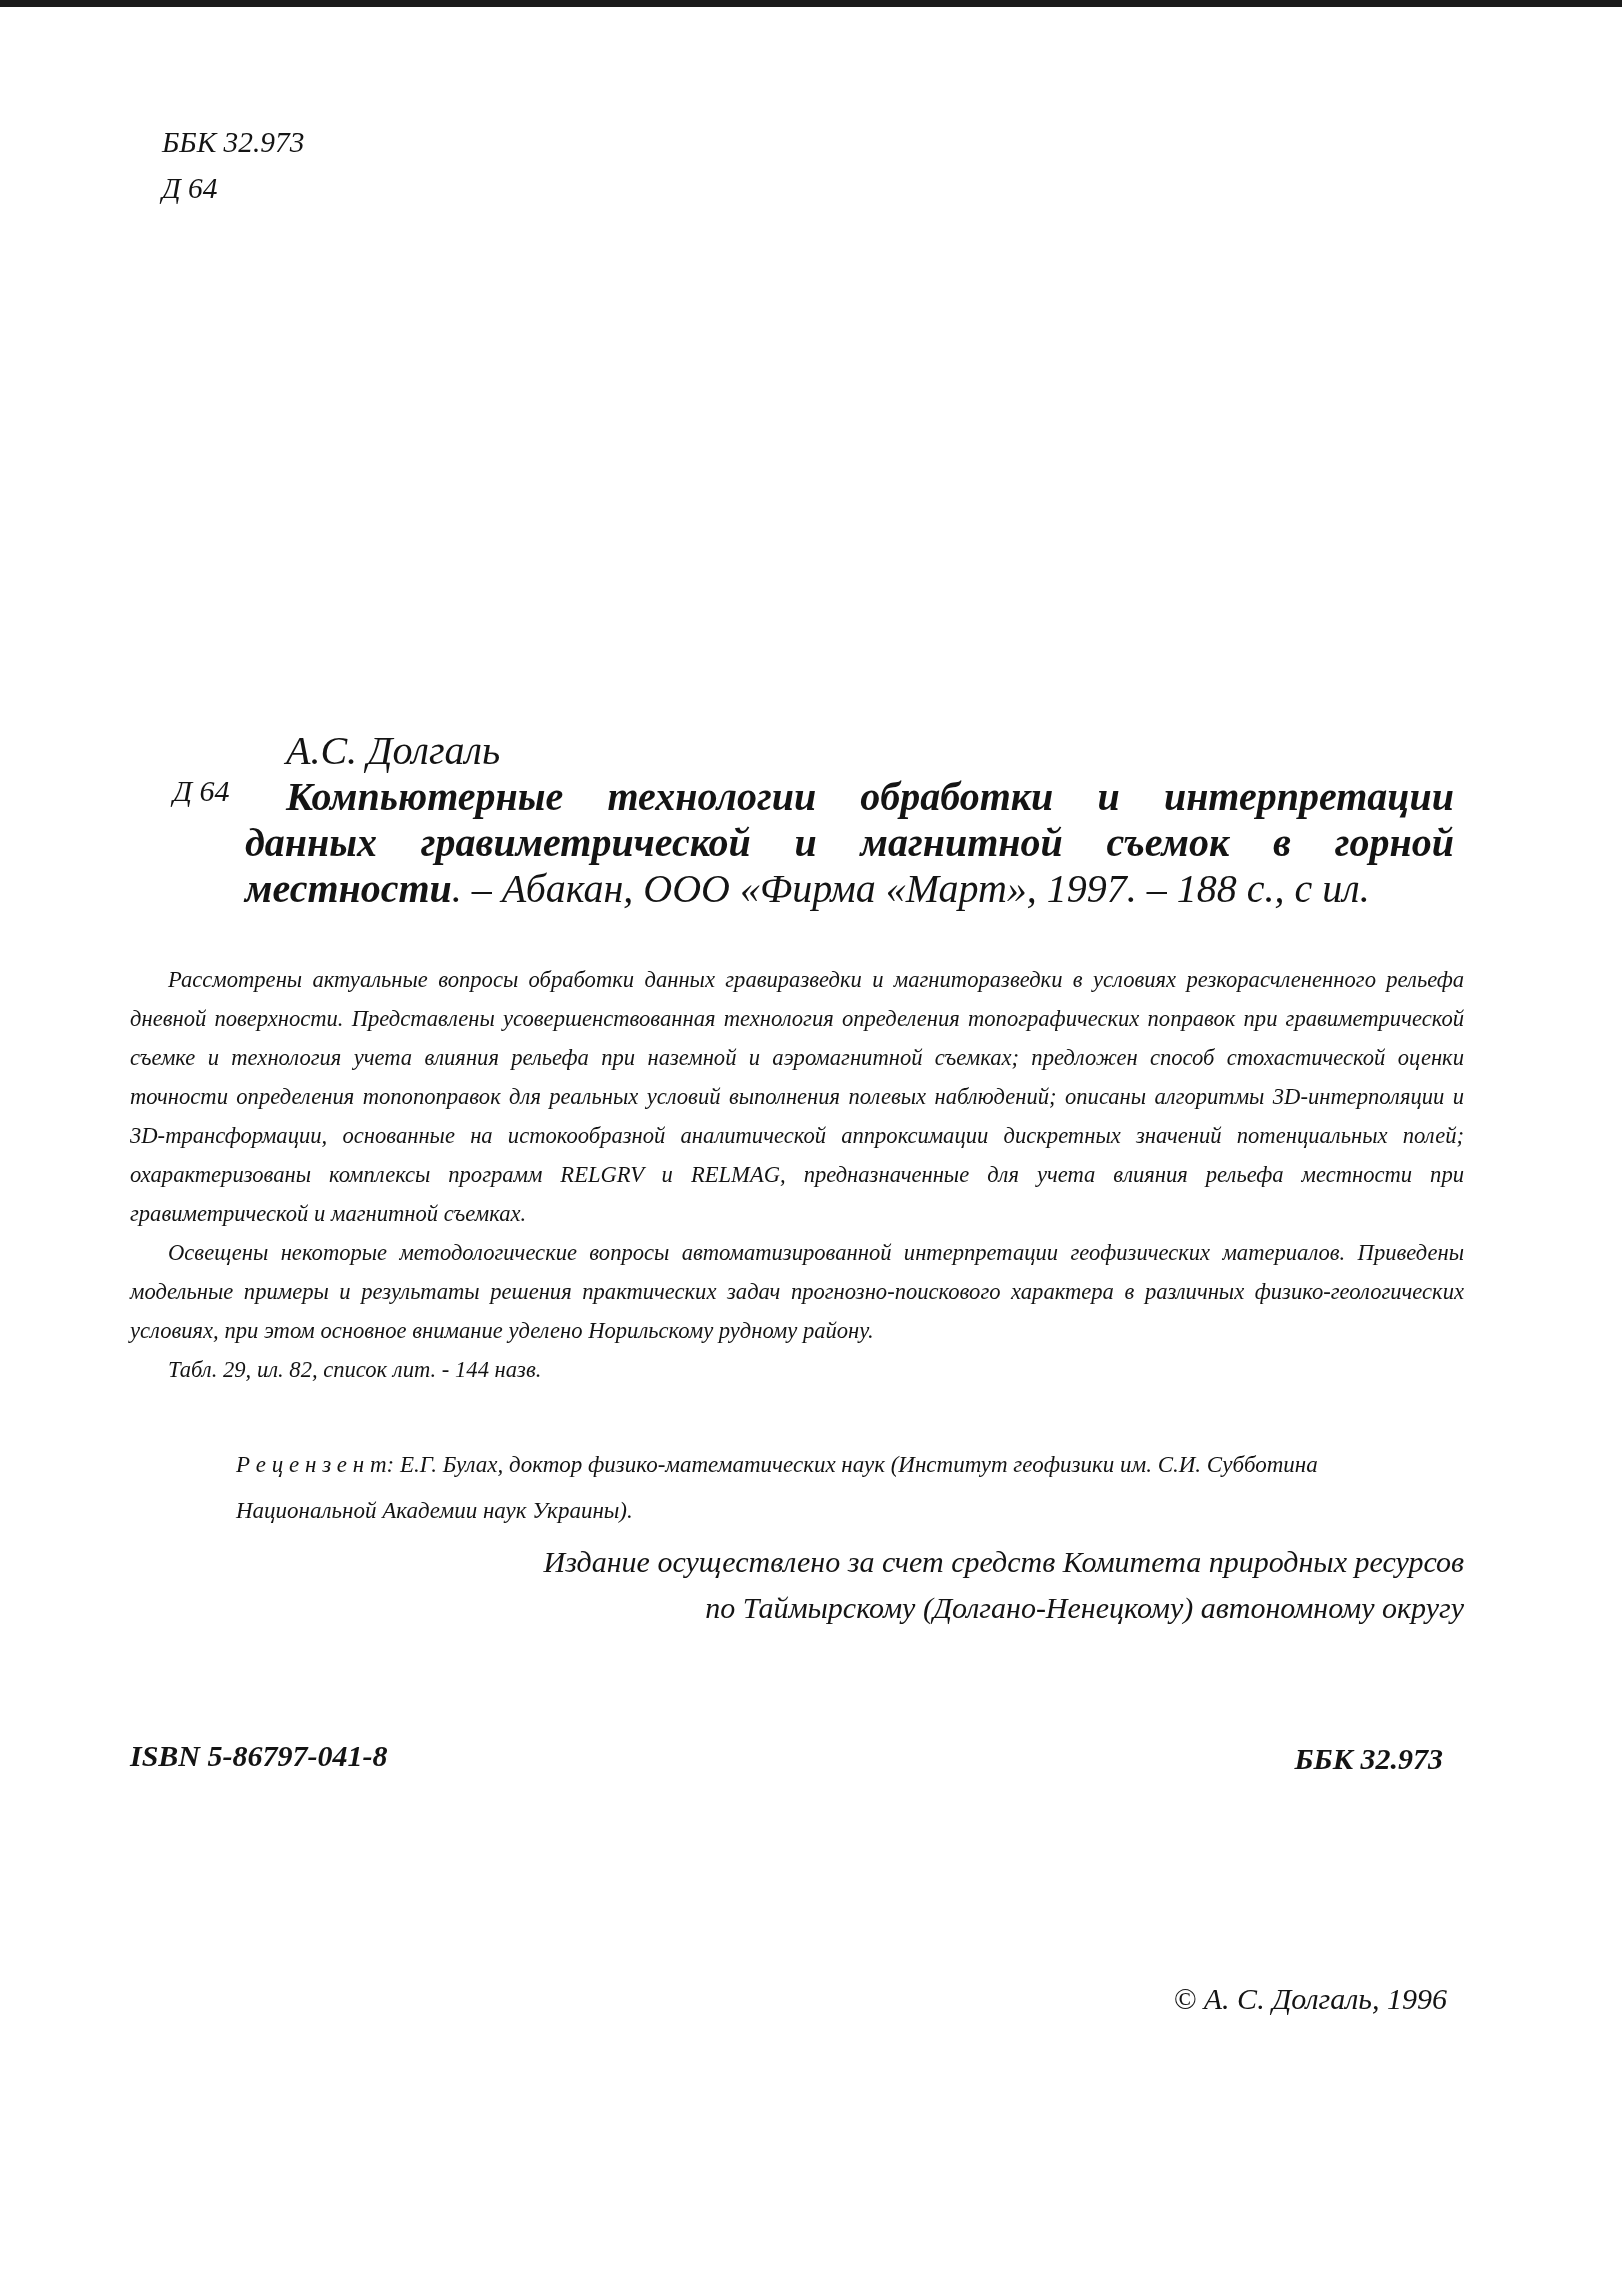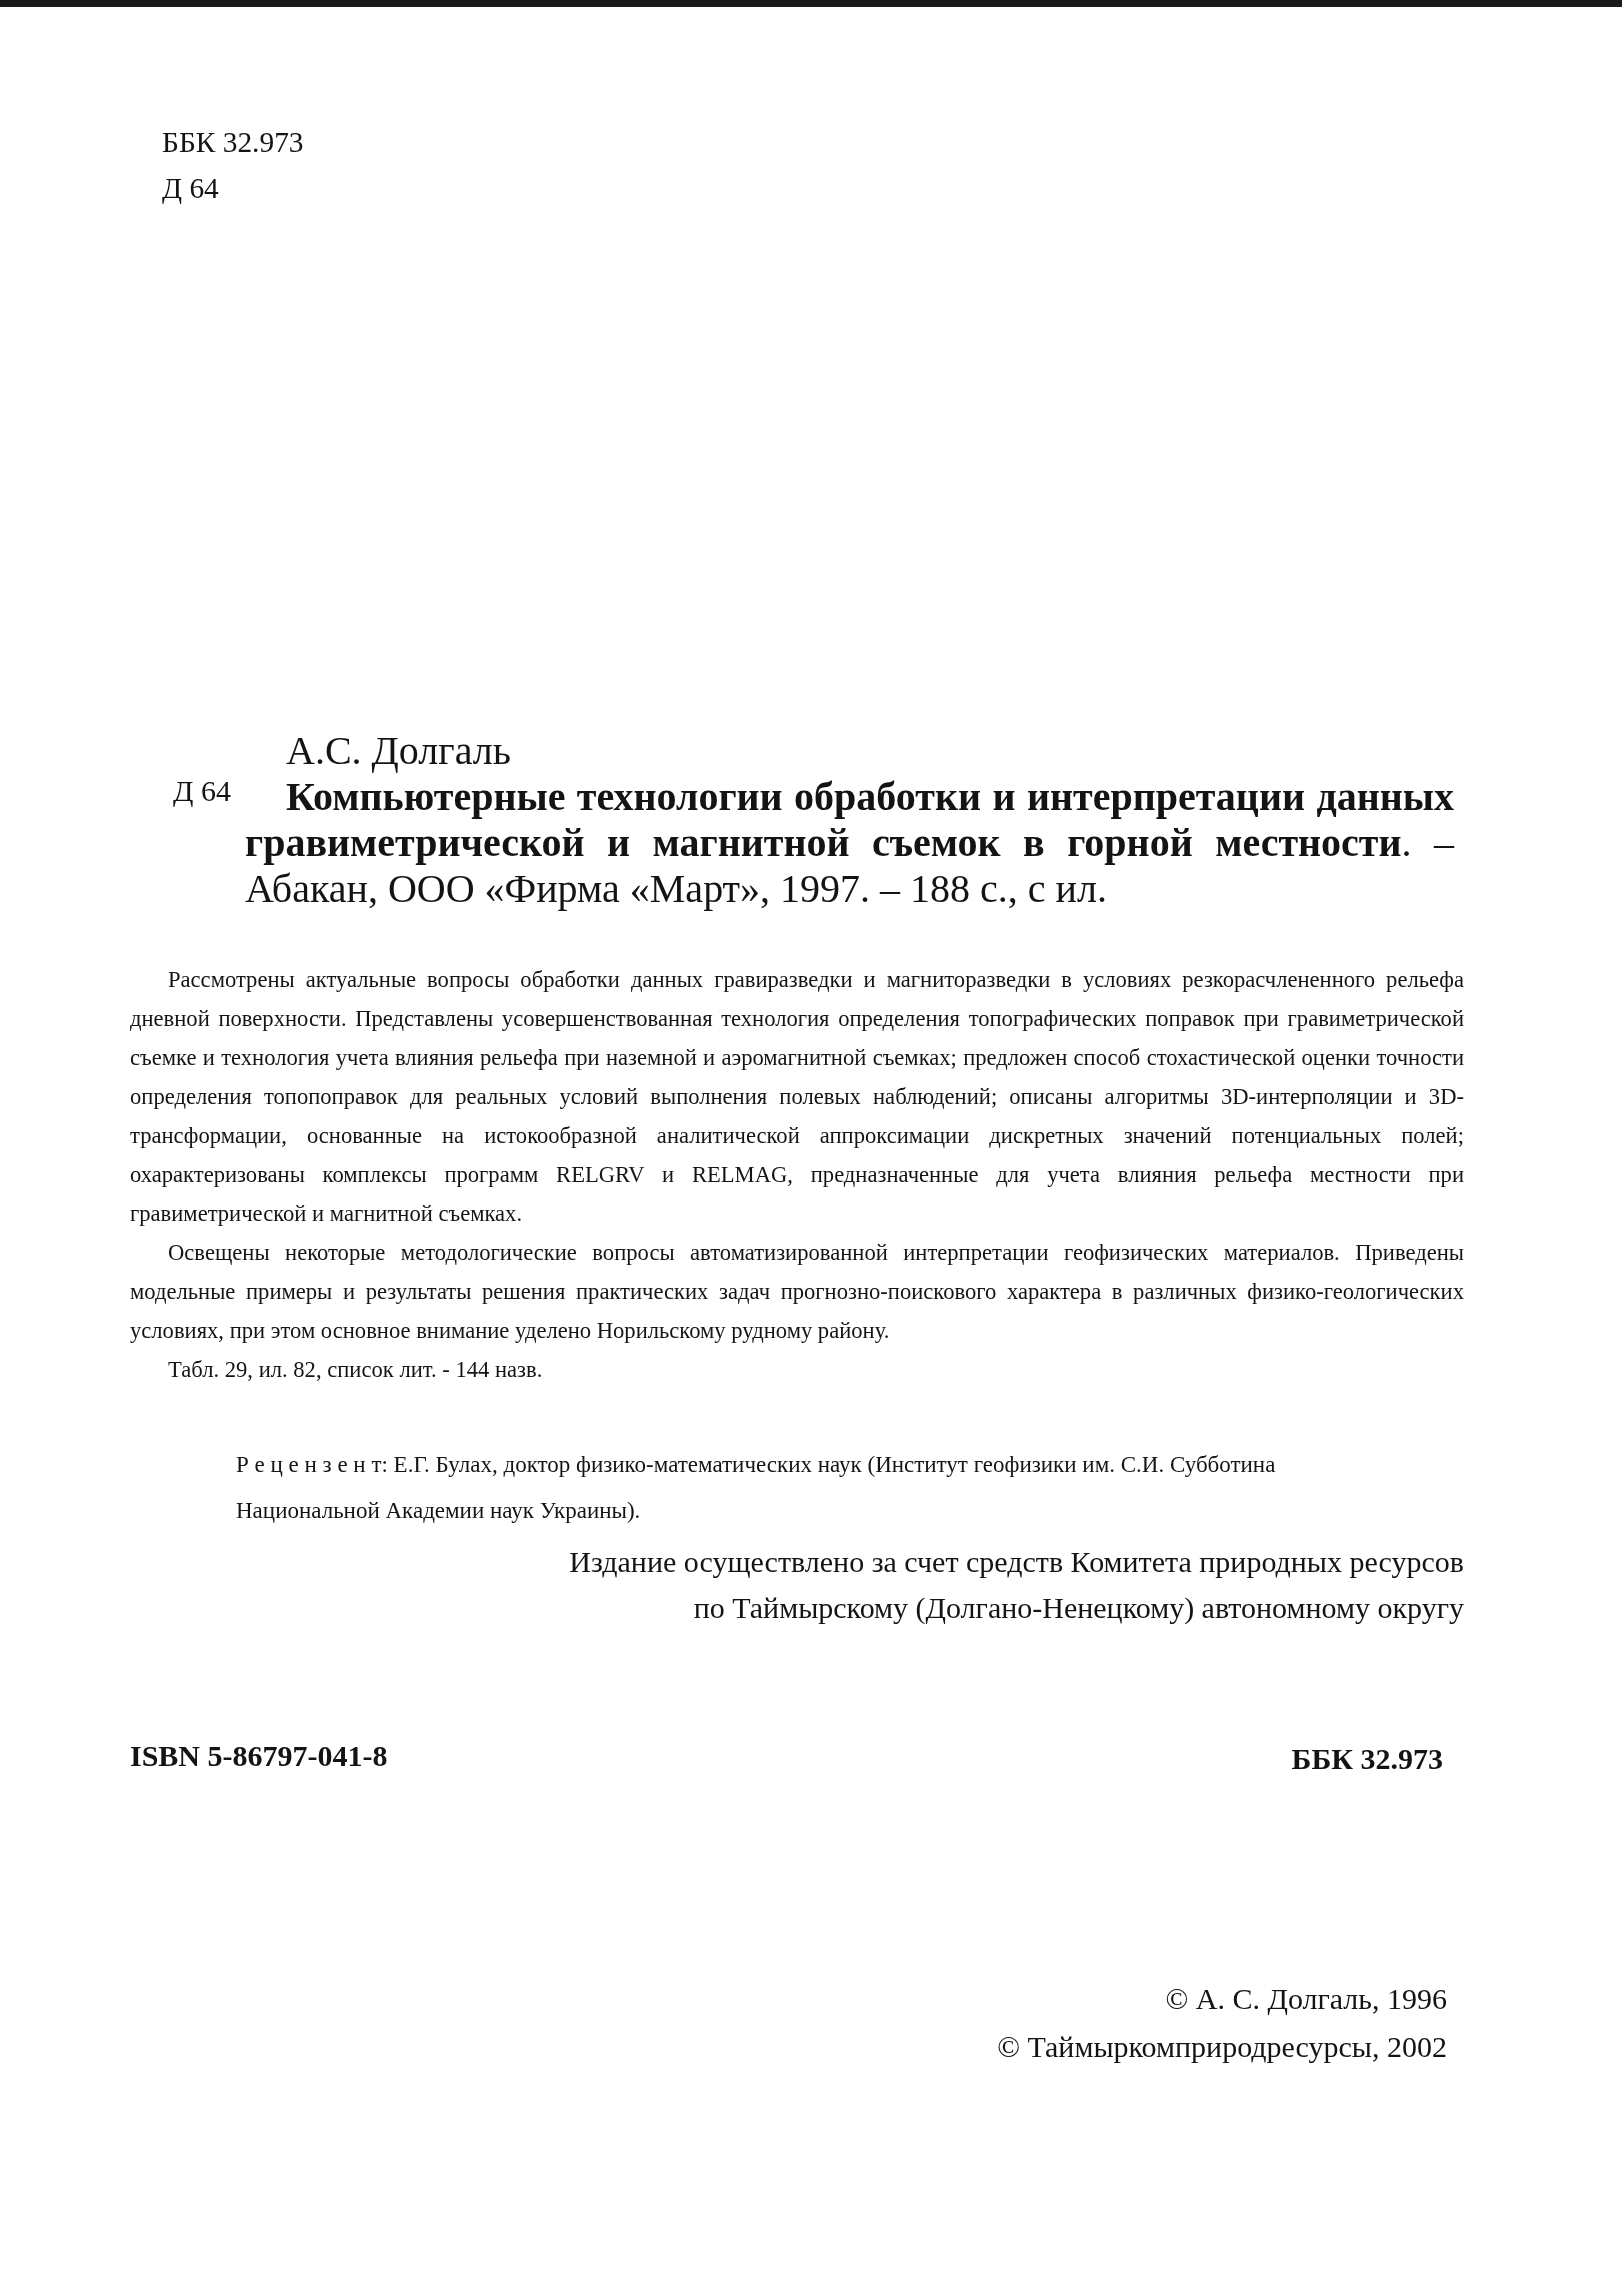--- a/index.html
+++ b/index.html
@@ -1,15 +1,15 @@
 <!DOCTYPE html>
 <html lang="ru" style="font-size:10.5px"><head>
 <meta charset="utf-8">
 <style>
-  * { margin: 0; padding: 0; box-sizing: border-box; }
+  * { margin: 0; padding: 0; box-sizing: border-box; font-style: italic; }
   html, body { background: #e9e9e9; }
   .page {
     position: relative;
     width: 1622px;
     height: 2295px;
     margin: 0 auto;
     background: #ffffff;
     color: #141414;
     font-family: "Liberation Serif", "DejaVu Serif", serif;
     overflow: hidden;
@@ -119,17 +119,16 @@
     <div>Издание осуществлено за счет средств Комитета природных ресурсов</div>
     <div>по Таймырскому (Долгано-Ненецкому) автономному округу</div>
   </div>
 
   <div class="bbk-bottom">ББК 32.973</div>
 
   <div class="isbn">ISBN 5-86797-041-8</div>
 
   <div class="copyright">
     <div>©  А. С. Долгаль, 1996</div>
-    <div>©  Таймыркомприродресурсы,  2002</div>
   </div>
 
 </div>
 
 
 </body></html>

